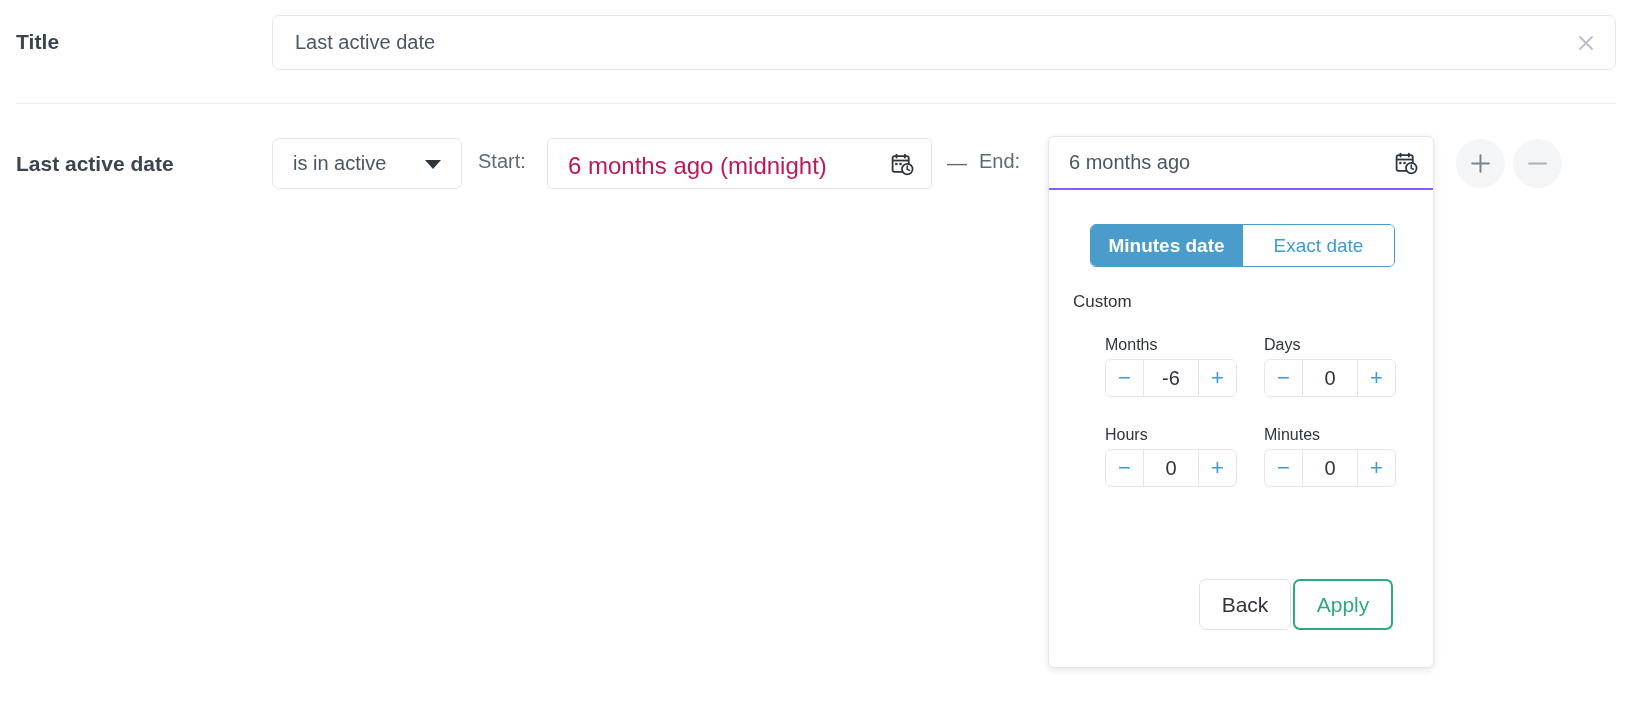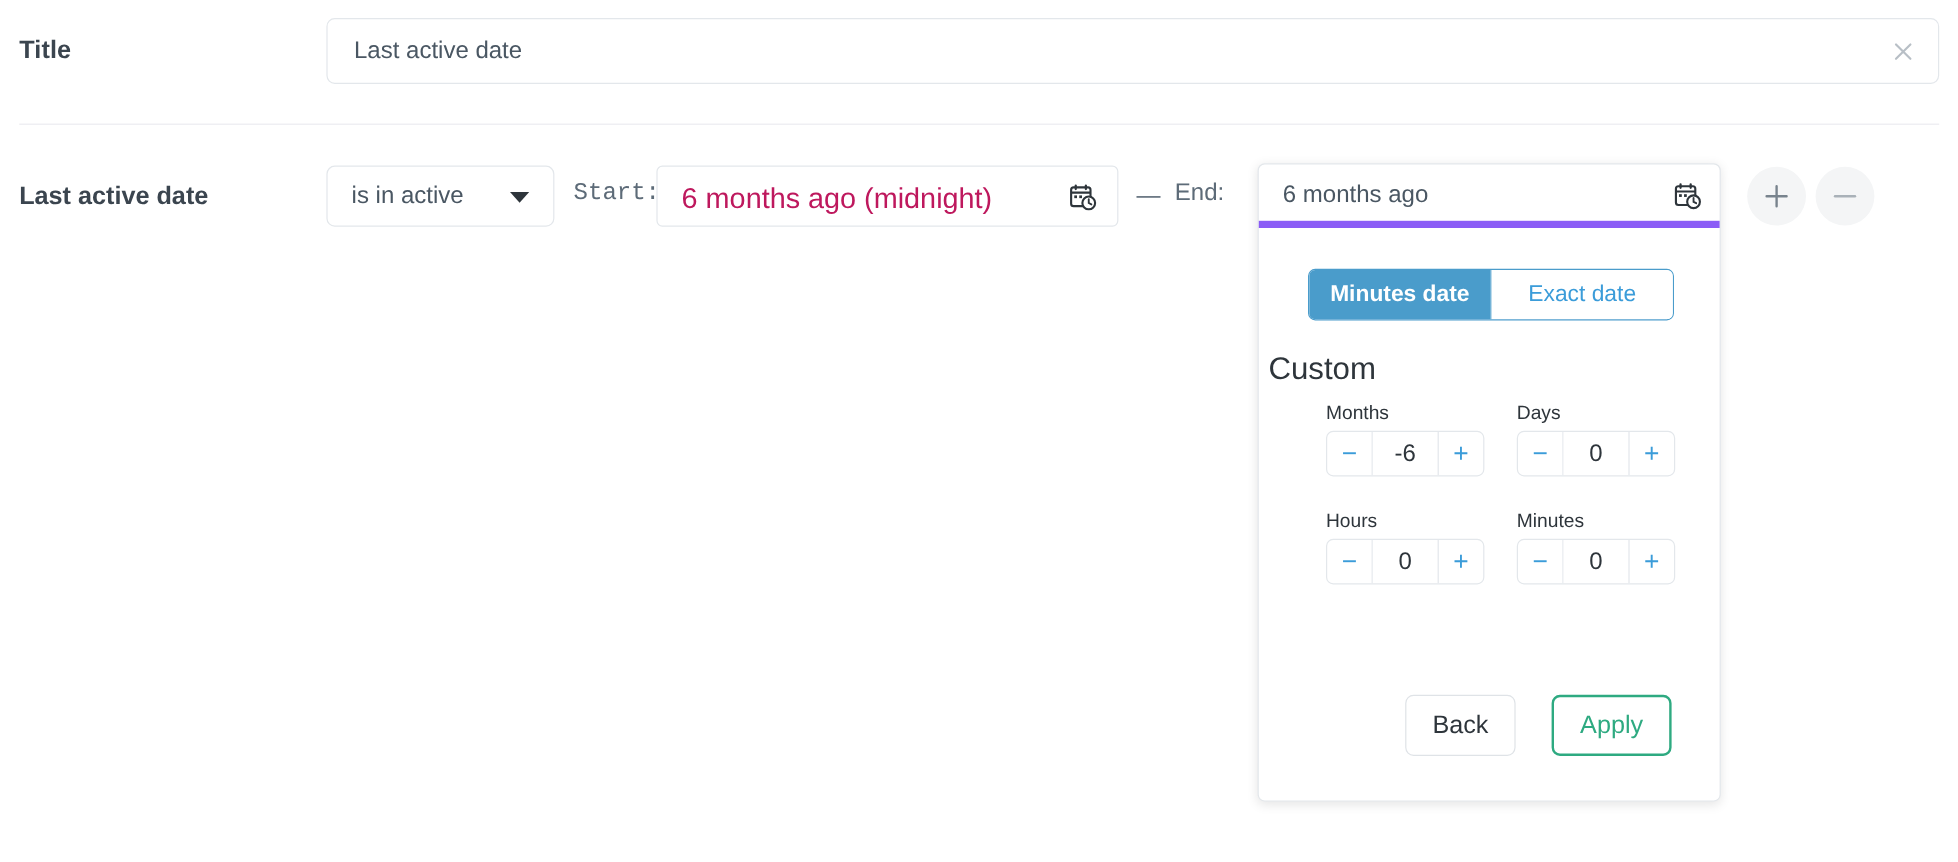--- a/index.html
+++ b/index.html
@@ -63,21 +63,21 @@
   .op-chevron {
     position: absolute; right: 20px; top: 21px;
     width: 0; height: 0;
     border-left: 8px solid transparent;
     border-right: 8px solid transparent;
     border-top: 9px solid #2e353b;
   }
 
   .lbl-start {
     position: absolute; left: 478px; top: 150px;
-    font-size: 20px; color: #5d6b78; font-family: Liberation Mono, monospace;
+    font-size: 20px; color: #5d6b78;
   }
   .lbl-end {
     position: absolute; left: 979px; top: 150px;
     font-size: 20px; color: #5d6b78;
   }
   .dash-sep {
     position: absolute; left: 947px; top: 152px;
     font-size: 20px; color: #5d6b78;
   }
 
@@ -110,21 +110,21 @@
   .popup {
     position: absolute; left: 1048px; top: 136px;
     width: 386px; height: 532px;
     background: #fff;
     border: 1px solid #e3e7eb;
     border-radius: 6px;
     box-shadow: 0 2px 9px rgba(0,0,0,.10);
   }
   .popup-head {
     position: absolute; left: 0; top: 0; width: 100%; height: 53px;
-    border-bottom: 6px solid #8b5cf6;
+    border-bottom: 2px solid #8b5cf6;
   }
   .popup-head-text {
     position: absolute; left: 20px; top: 14px;
     font-size: 20px; color: #4a5763;
   }
   .popup-head .cal-icon { right: 14px; top: 14px; }
 
   .tabs {
     position: absolute; left: 41px; top: 87px;
     width: 305px; height: 43px;
@@ -132,22 +132,22 @@
     display: flex;
   }
   .tab {
     flex: 1 1 50%; display: flex; align-items: center; justify-content: center;
     font-size: 19px; cursor: pointer; background: #fff; color: #3b9cd9;
   }
   .tab.active { background: #4a9ccb; color: #ffffff; font-weight: 700; }
   .tab-sep { width: 1px; background: #4a9ccb; }
 
   .custom-label {
-    position: absolute; left: 8px; top: 155px;
-    font-size: 26px; color: #2e353b;
+    position: absolute; left: 24px; top: 155px;
+    font-size: 17px; color: #2e353b;
   }
 
   .unit { position: absolute; }
   .unit-label { font-size: 16px; color: #2e353b; display: block; margin-bottom: 5px; }
   .stepper {
     display: flex; width: 132px; height: 38px;
     border: 1px solid #e3e7eb; border-radius: 6px; overflow: hidden; background: #fff;
   }
   .step-btn {
     width: 38px; display: flex; align-items: center; justify-content: center;
@@ -178,21 +178,21 @@
   }
   .mn-text { margin-left: 12px; font-size: 20px; color: #5d6b78; }
   .mn-stamp {
     margin-left: 18px; font-size: 19px; color: #9aa5af;
     display: flex; align-items: center;
   }
   .mn-stamp svg { margin-right: 6px; }
 
   .popup-actions {
     position: absolute; left: 0; top: 442px; width: 100%;
-    display: flex; justify-content: flex-end; padding-right: 40px; gap: 30px;
+    display: flex; justify-content: flex-end; padding-right: 40px; gap: 2px;
   }
   .btn {
     height: 51px; border-radius: 7px; background: #fff;
     display: flex; align-items: center; justify-content: center;
     font-size: 21px; cursor: pointer;
   }
   .btn-back  { width: 92px; border: 1px solid #dfe3e7; color: #2e353b; }
   .btn-apply { width: 100px; border: 2px solid #2eaa81; color: #2eaa81; text-align: right; }
 </style>
 </head>

